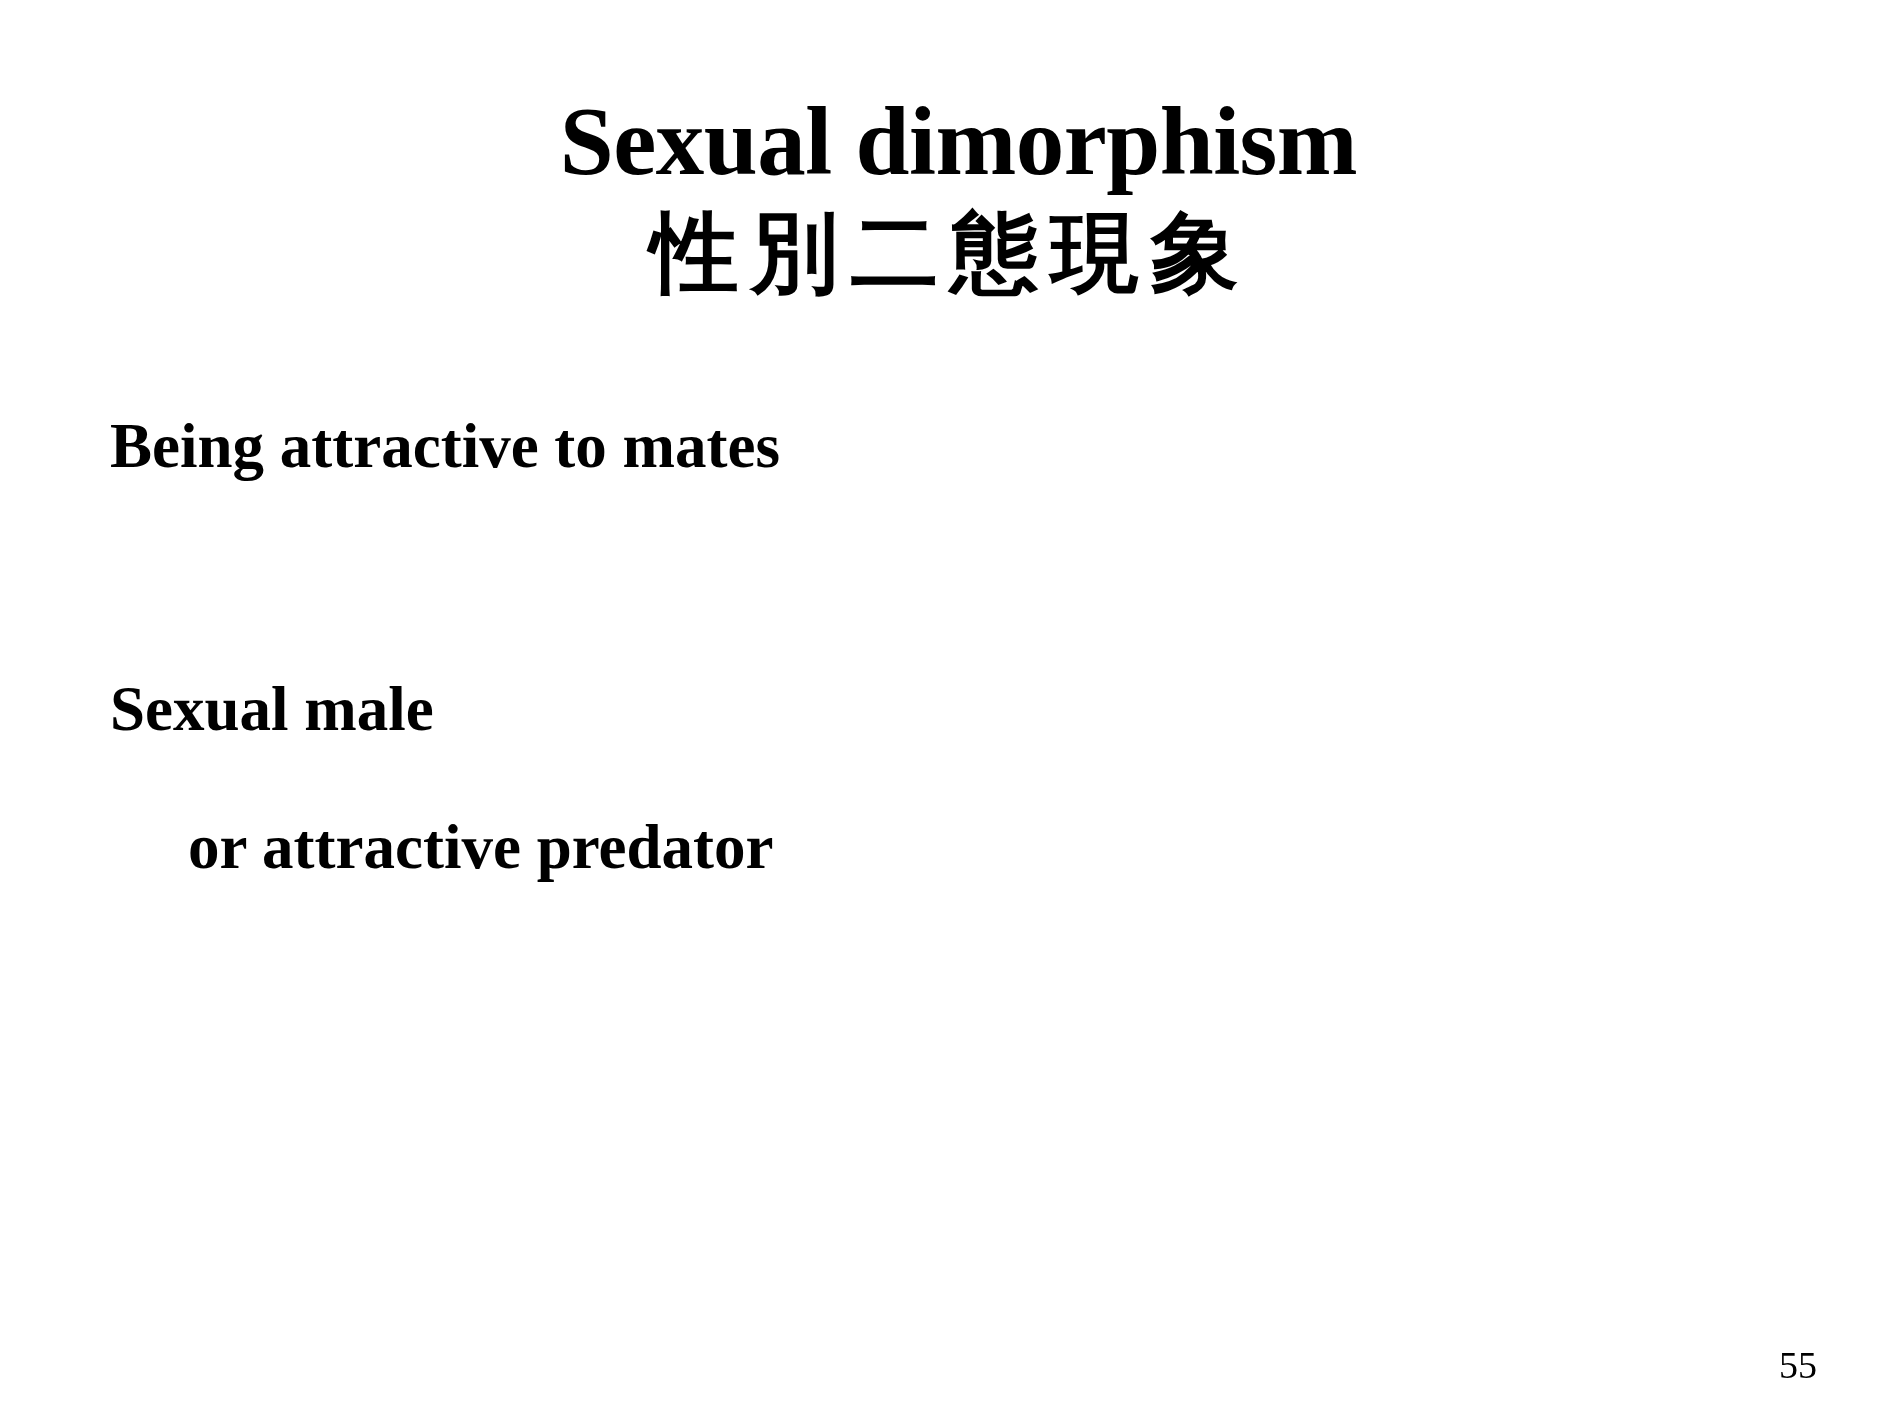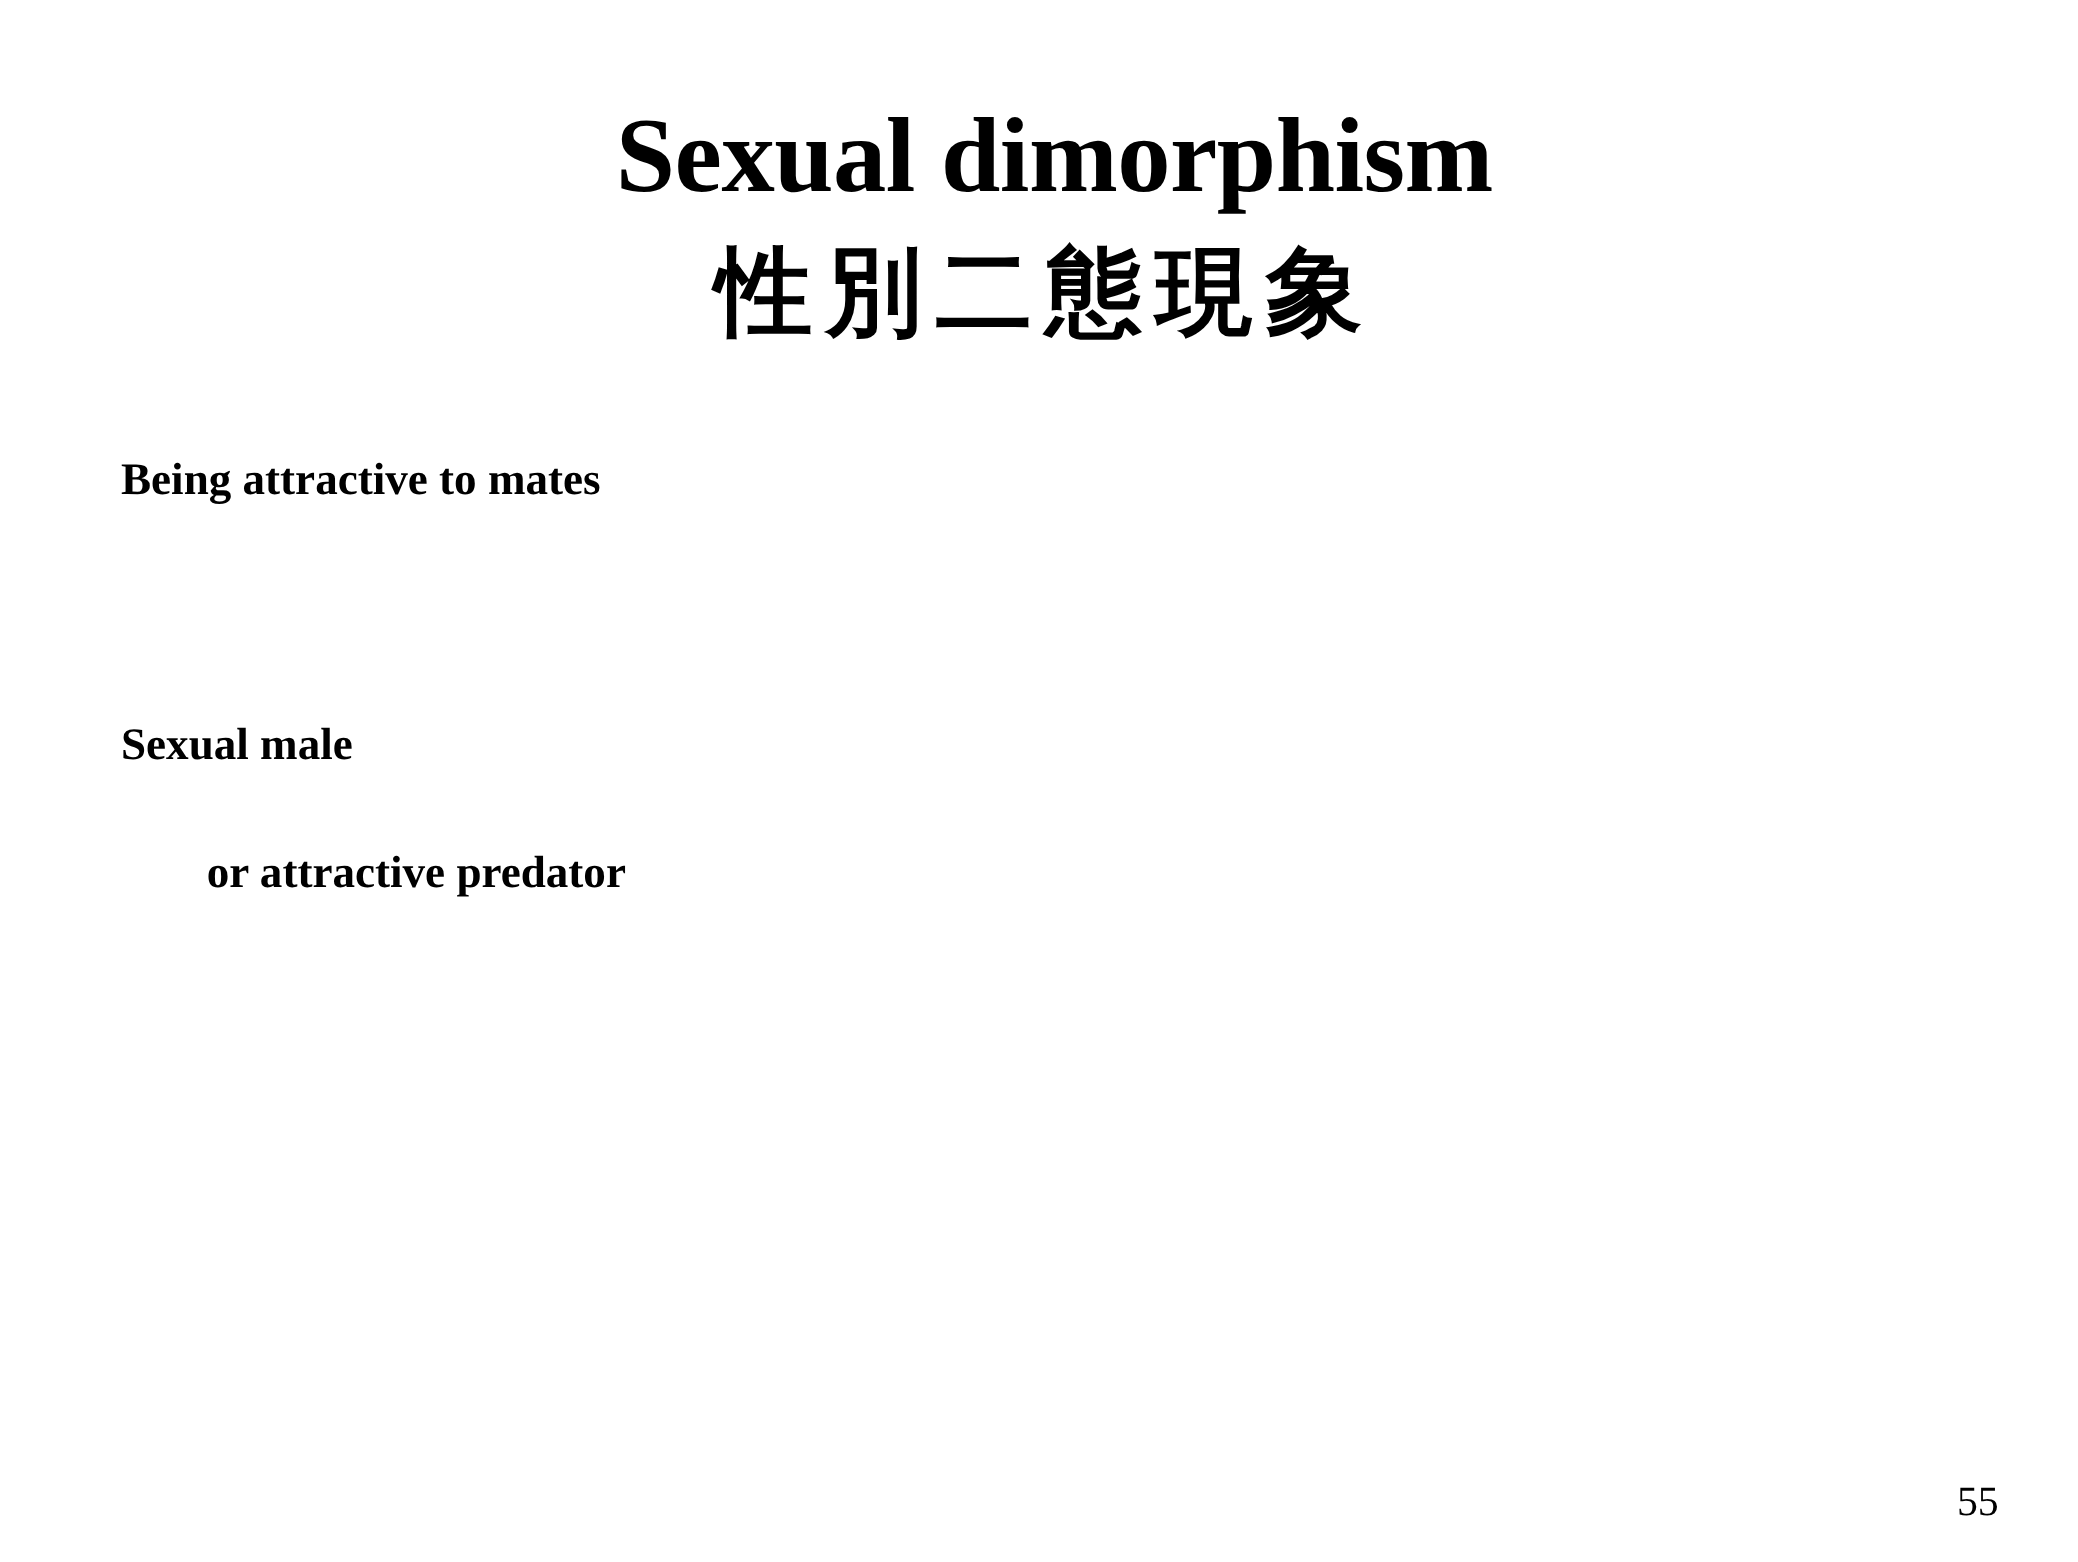--- a/index.html
+++ b/index.html
@@ -32,32 +32,32 @@
     white-space: nowrap;
     margin-left: 28px;
   }
   .title-zh {
     font-family: "DejaVu Serif", "Liberation Serif", serif;
     font-weight: bold;
     font-size: 88px;
     line-height: 1.18;
     letter-spacing: 12px;
     padding-left: 12px;
-    margin-top: 16px;
+    margin-top: 4px;
   }
   .body-block {
     position: absolute;
     left: 110px;
     top: 415px;
     width: 1600px;
   }
   .line {
     font-family: "Liberation Serif", "DejaVu Serif", serif;
     font-weight: bold;
-    font-size: 41px;
+    font-size: 63px;
     line-height: 1.0;
     white-space: pre;
   }
   .line-1 { margin-top: 0; }
   .line-2 { margin-top: 200px; }
   .line-3 { margin-top: 75px; padding-left: 78px; }
   .page-number {
     position: absolute;
     right: 72px;
     bottom: 36px;

